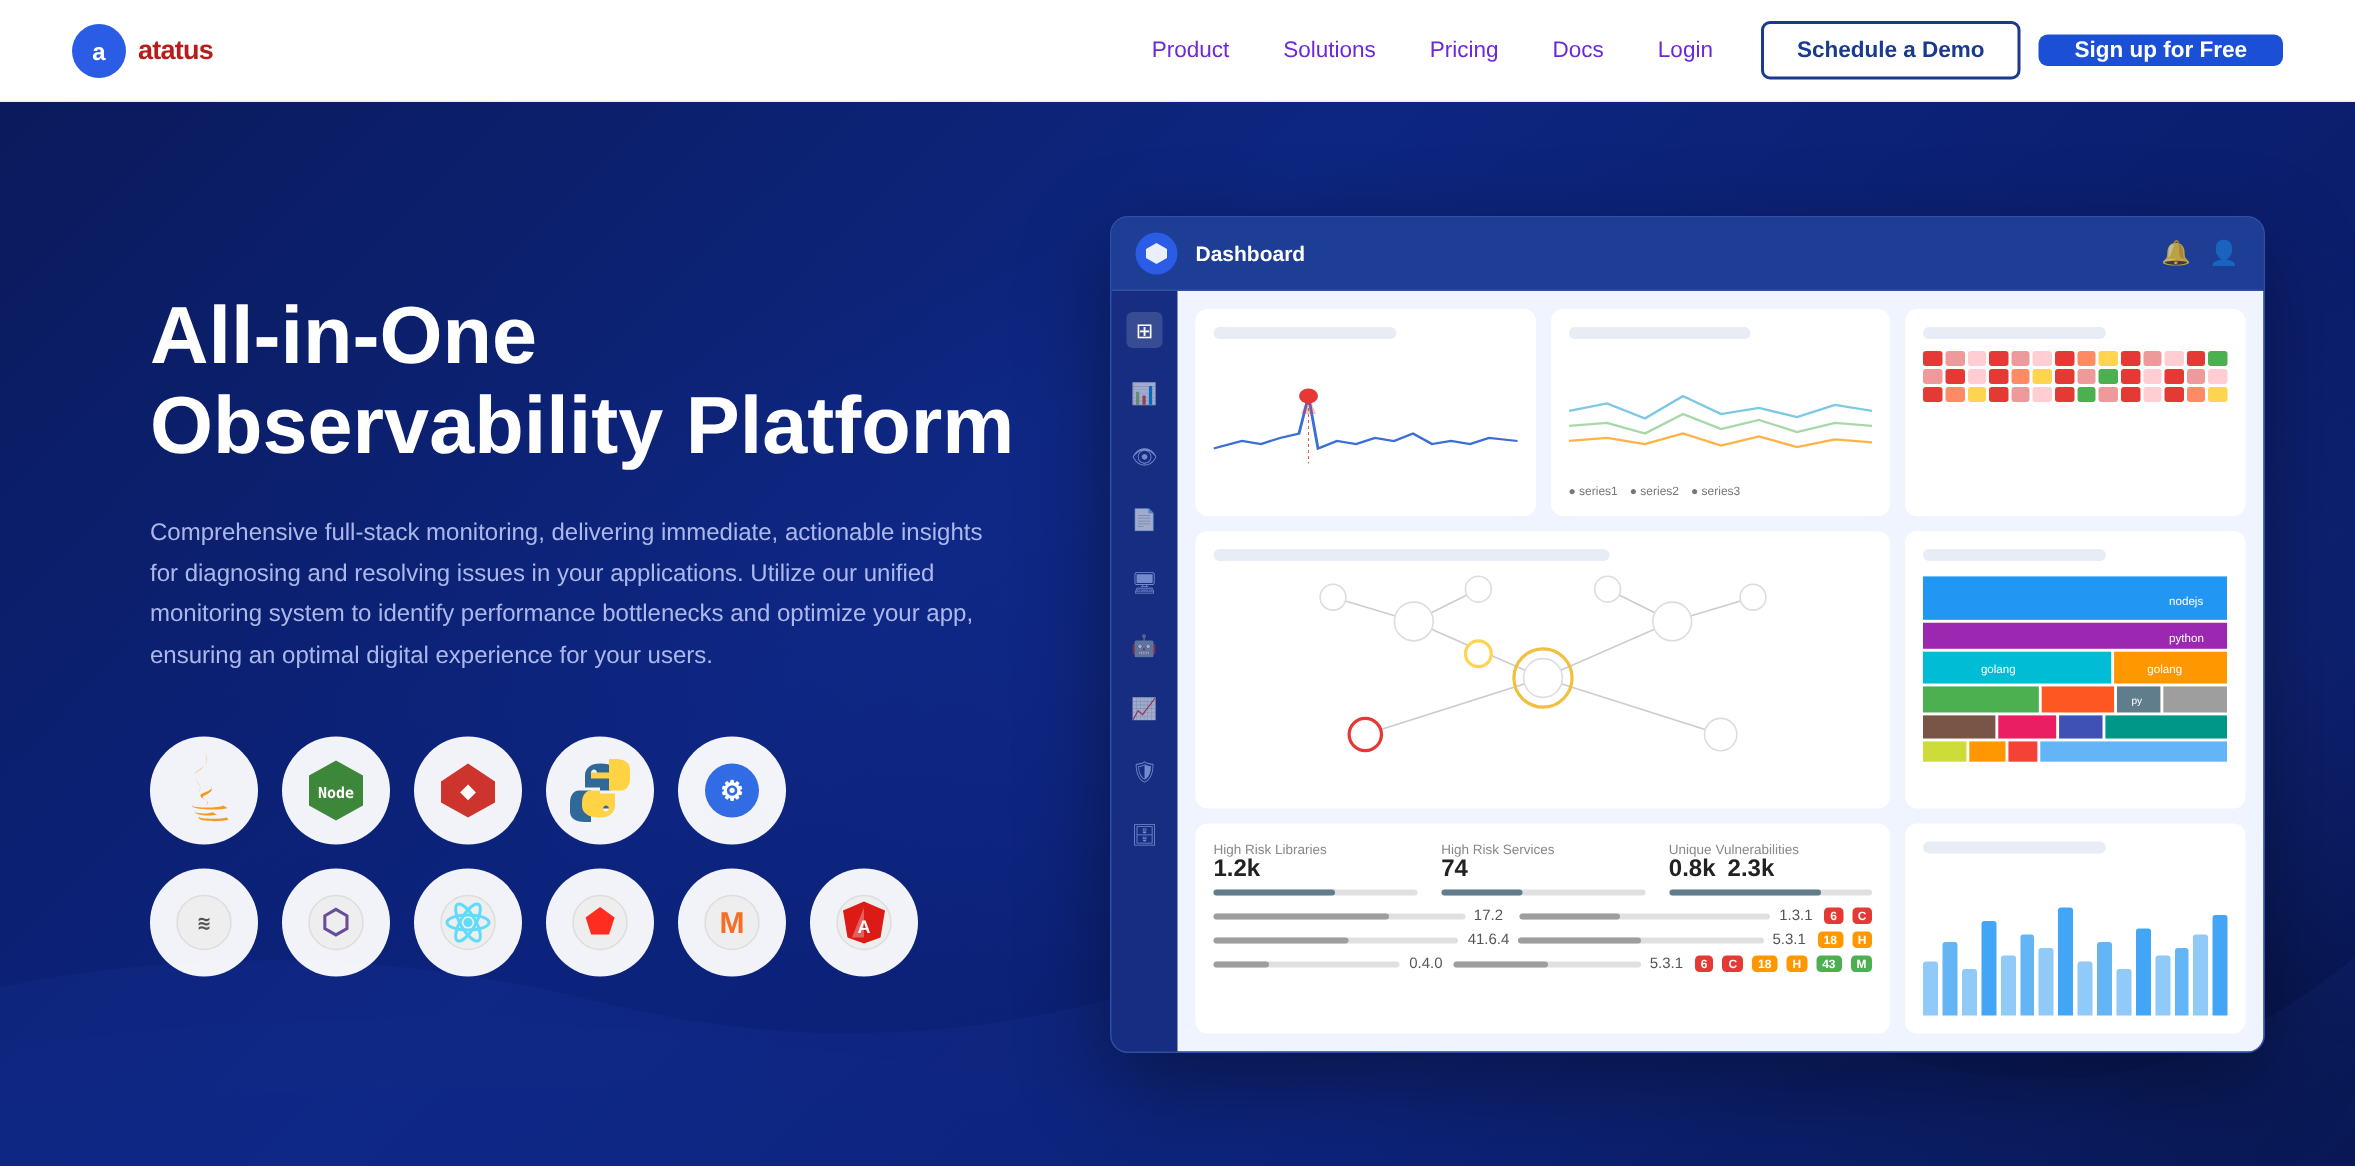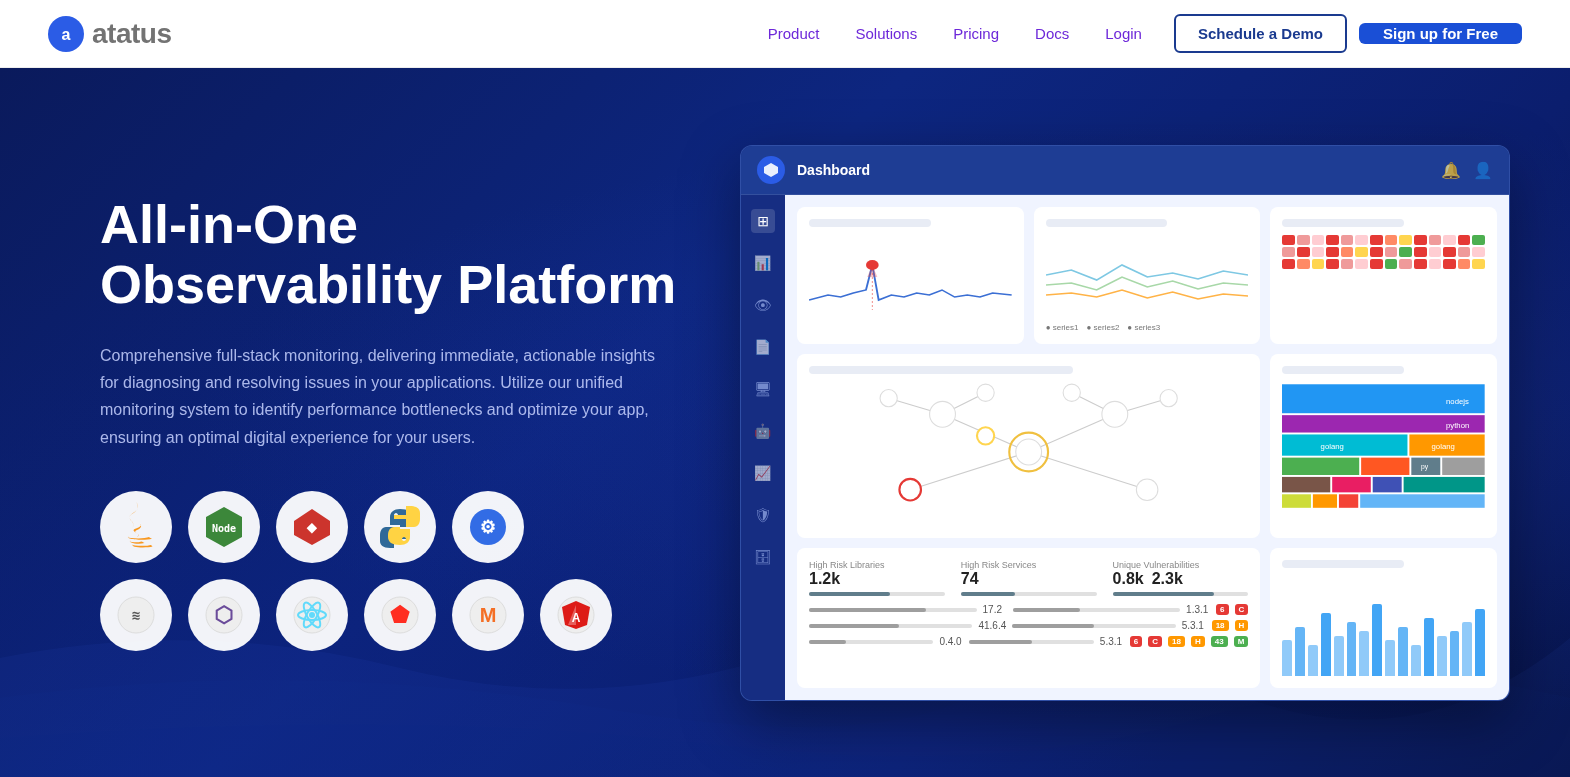--- a/index.html
+++ b/index.html
@@ -20,23 +20,23 @@
       display: flex;
       align-items: center;
       gap: 8px;
       margin-right: auto;
     }
     .logo-icon {
       width: 36px;
       height: 36px;
     }
     .logo-text {
-      font-size: 28px;
+      font-size: 18px;
       font-weight: 700;
-      color: #737373;
+      color: #b91c1c;
       letter-spacing: -0.5px;
     }
     .nav-links {
       display: flex;
       align-items: center;
       gap: 36px;
       margin-right: 32px;
     }
     .nav-link {
       font-size: 15px;

